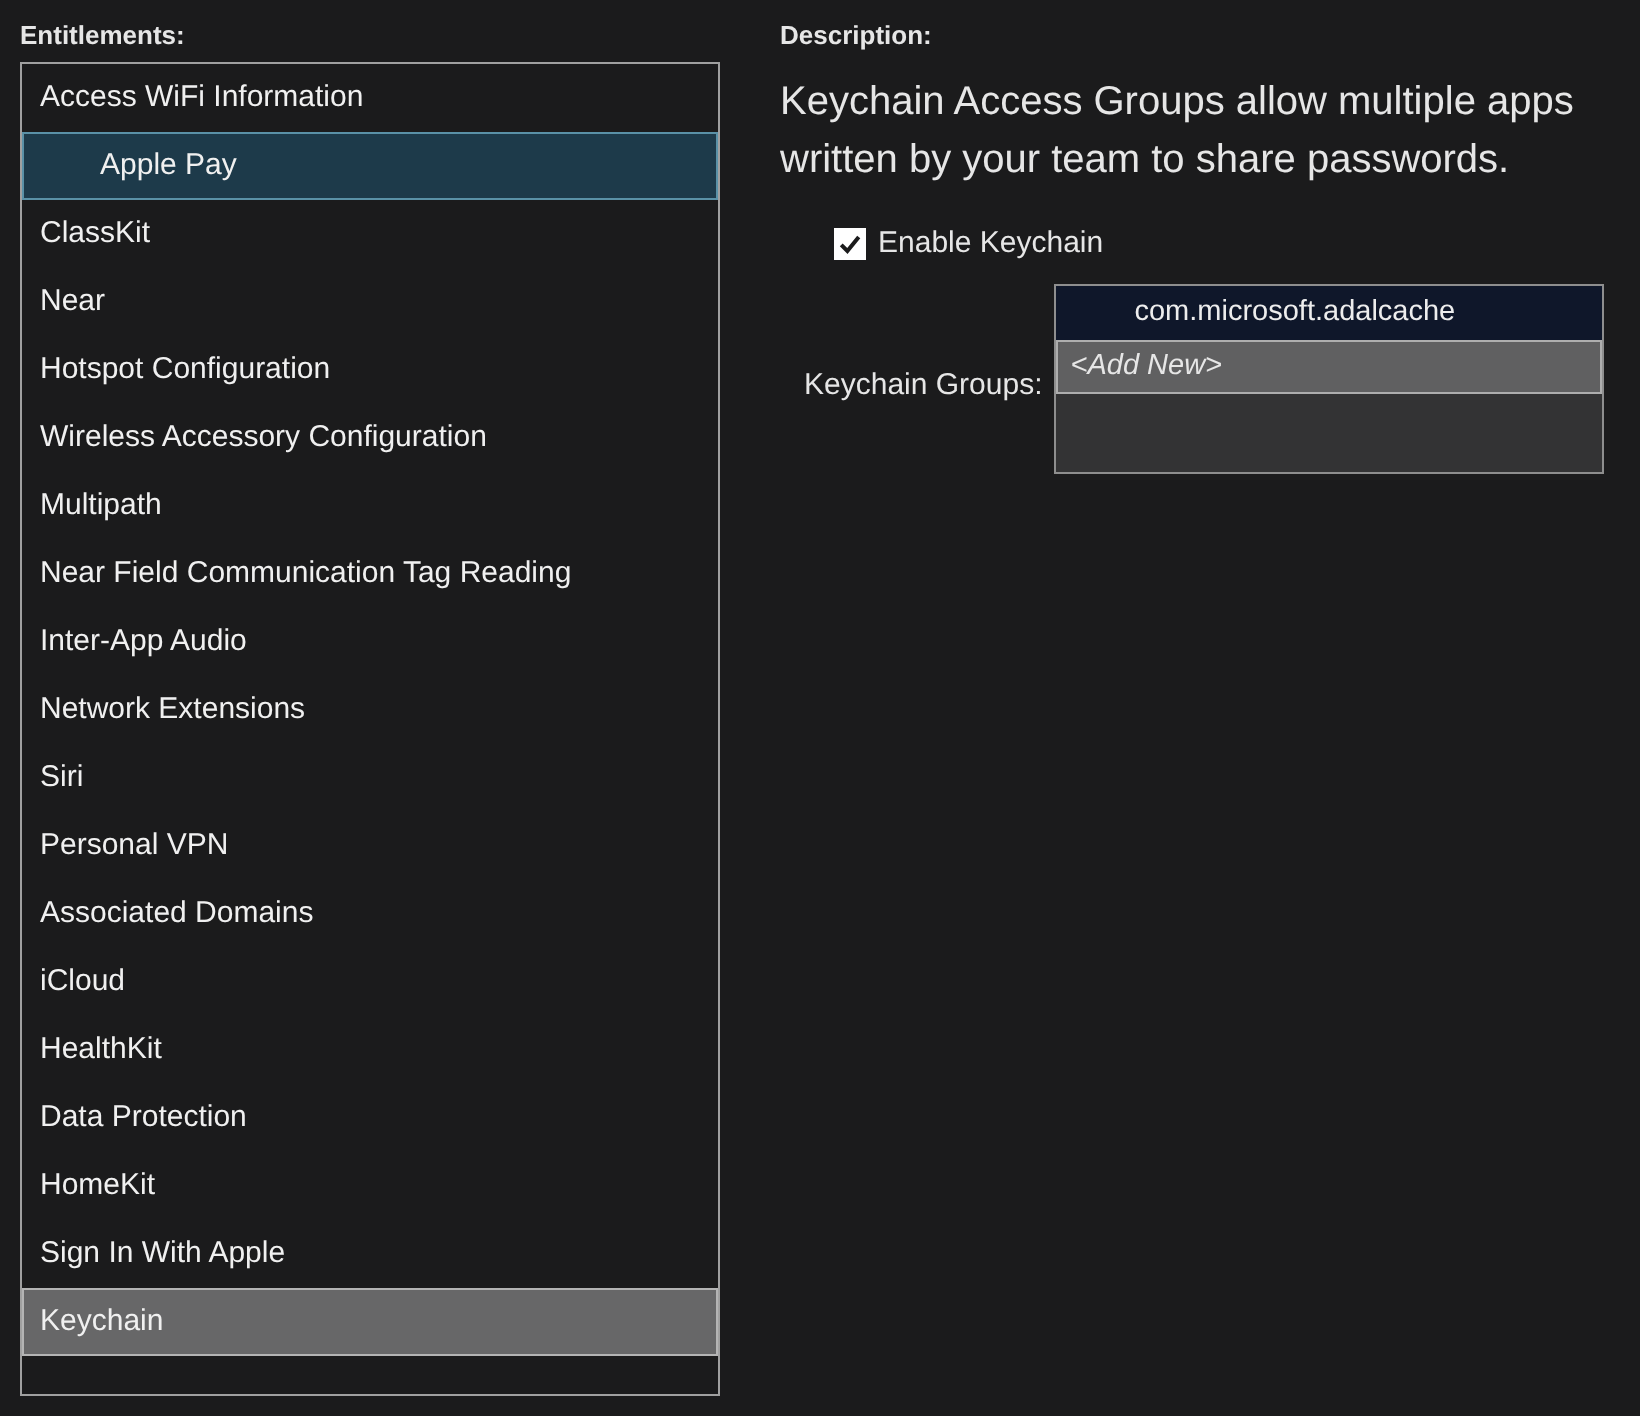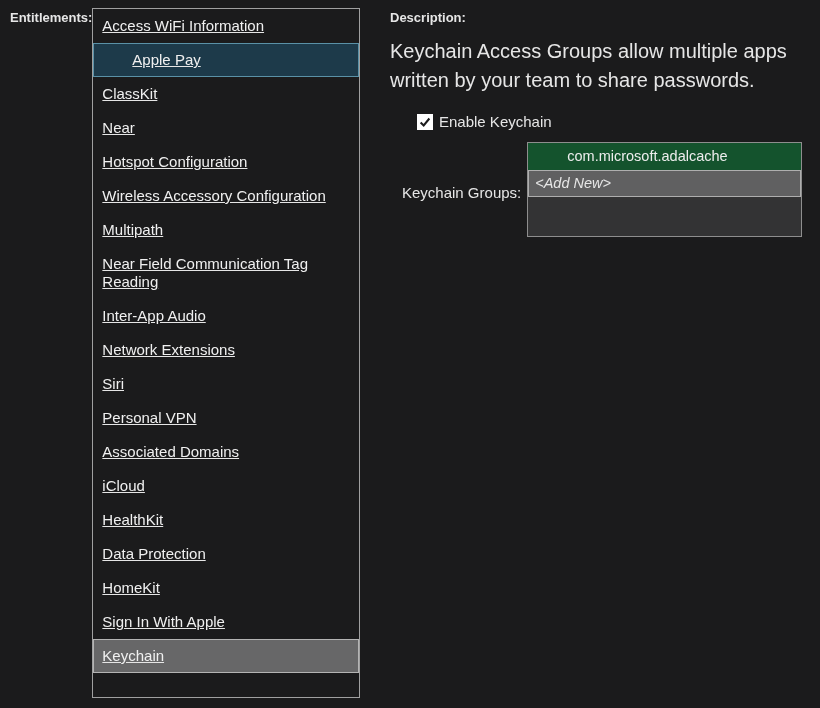--- a/index.html
+++ b/index.html
@@ -14,41 +14,40 @@
   }
   .container {
     display: flex;
     width: 100%;
     height: 100%;
     padding: 8px 10px 10px 10px;
   }
   .left-pane {
     width: 350px;
     display: flex;
-    flex-direction: row;
+    flex-direction: column;
     justify-content: center;
   }
   .right-pane {
     flex: 1;
     padding-left: 30px;
     display: flex;
     flex-direction: column;
   }
   .pane-header {
     font-weight: 600;
     font-size: 13px;
     color: #e6e6e6;
     padding: 2px 0 6px 0;
   }
   .entitlements-list {
     border: 1px solid #a0a0a0;
     background: #1b1b1c;
     flex: 1;
     overflow: hidden;
-    text-decoration: underline;
   }
   .ent-item {
     padding: 7px 8px 7px 8px;
     font-size: 15px;
     color: #f0f0f0;
     line-height: 1.2;
     cursor: default;
     border: 1px solid transparent;
   }
   .ent-item.highlight {
@@ -107,21 +106,21 @@
     overflow: hidden;
     margin-right: 8px;
   }
   .grid-row {
     padding: 4px 6px 5px 6px;
     font-size: 14.5px;
     color: #ededed;
     border: 1px solid transparent;
   }
   .grid-row.value {
-    background: #14532d;
+    background: #0f172a;
     padding-left: 38px;
   }
   .grid-row.addnew {
     background: #606061;
     border: 1px solid #aeaeae;
     font-style: italic;
     color: #e6e6e6;
   }
 </style>
 </head>

